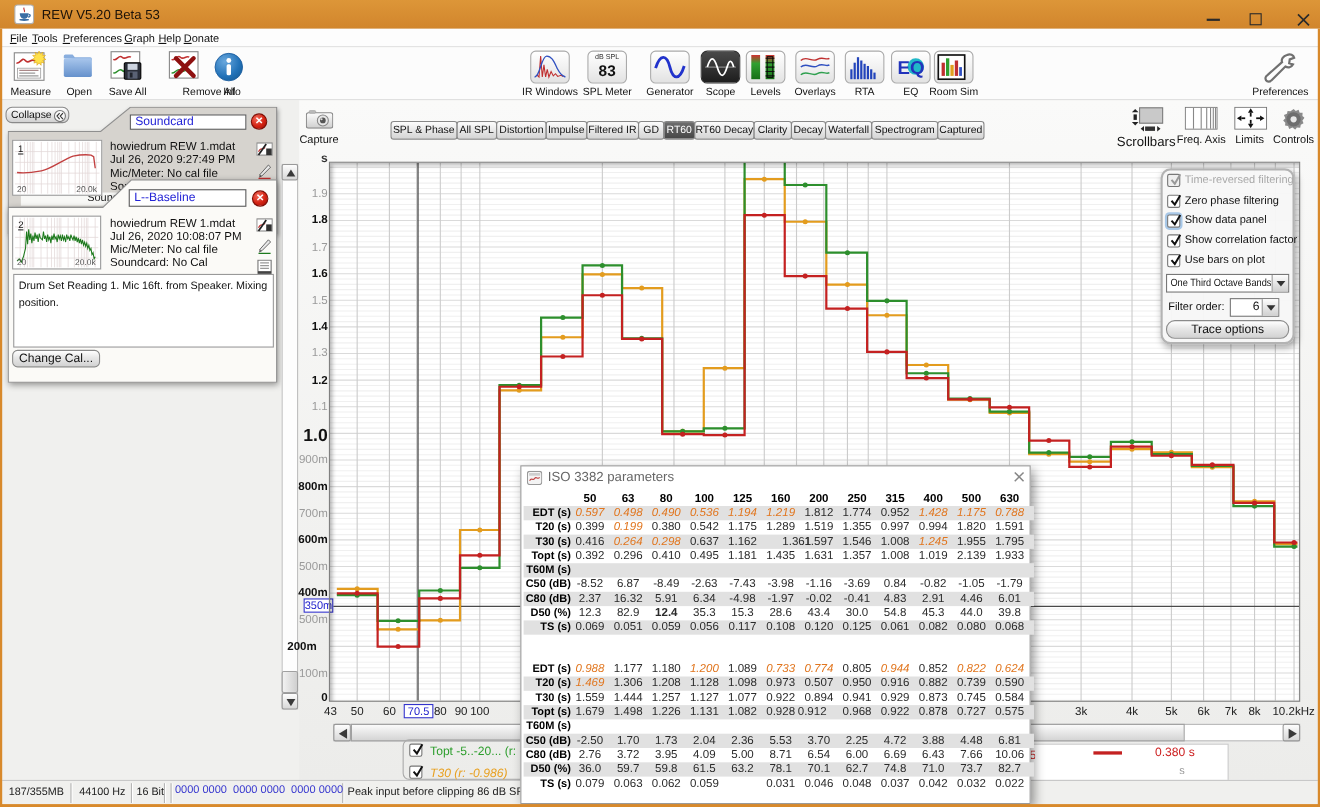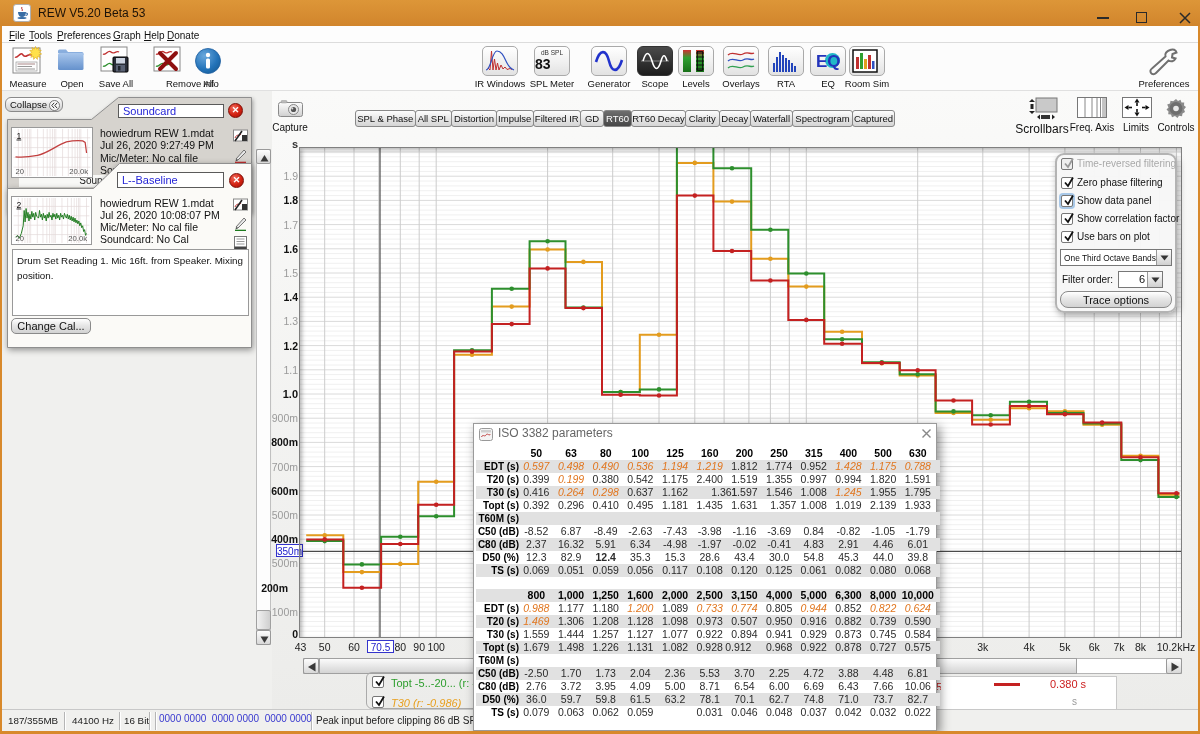--- a/index.html
+++ b/index.html
@@ -92,21 +92,21 @@
       <rect x="13" y="12.5" width="4" height="10" rx="1.5" fill="#fff"></rect>
     </svg></div>
 <div class="ab" style="left:166px;top:78px;width:90px;text-align:center;font-size:9.5px;color:#111">Info</div>
 <div class="ab" style="left:482px;top:46px;width:36px;height:30px;background:linear-gradient(#ffffff,#f0f0f0 55%,#e2e2e2);border:1px solid #aaa;border-radius:5px;"><svg width="34" height="28" viewBox="0 0 34 28">
       <path d="M5 21 L7 23 L8.5 4 L10 23 L11.5 12 L13 23 L14.5 16 L16 23 L18 18 L20 22 L22 20 L24 22.5 L27 21.5 L29 22.5" stroke="#c03030" stroke-width="1" fill="none"></path>
       <path d="M3 23 C8 23 9 4 14 4 C19 4 21 10 24 16 C26 20 28 22 31 23" stroke="#3050c0" stroke-width="1.2" fill="none"></path>
     </svg></div>
 <div class="ab" style="left:455px;top:78px;width:90px;text-align:center;font-size:9.5px;color:#111">IR Windows</div>
 <div class="ab" style="left:534px;top:46px;width:36px;height:30px;background:linear-gradient(#ffffff,#f0f0f0 55%,#e2e2e2);border:1px solid #aaa;border-radius:5px;">
     <div style="position:absolute;left:0;top:2px;width:100%;text-align:center;font-size:6.5px;color:#333">dB SPL</div>
-    <div style="position:absolute;left:0;top:9px;width:100%;font-size:14px;font-weight:bold;color:#111">83</div>
+    <div style="position:absolute;left:0;top:9px;width:100%;text-align:center;font-size:14px;font-weight:bold;color:#111">83</div>
   </div>
 <div class="ab" style="left:507px;top:78px;width:90px;text-align:center;font-size:9.5px;color:#111">SPL Meter</div>
 <div class="ab" style="left:591px;top:46px;width:36px;height:30px;background:linear-gradient(#ffffff,#f0f0f0 55%,#e2e2e2);border:1px solid #aaa;border-radius:5px;"><svg width="34" height="28" viewBox="0 0 34 28">
       <path d="M4 15 C8 2 14 2 17 14 C20 26 26 26 30 13" stroke="#2233cc" stroke-width="2.6" fill="none"></path>
     </svg></div>
 <div class="ab" style="left:564px;top:78px;width:90px;text-align:center;font-size:9.5px;color:#111">Generator</div>
 <div class="ab" style="left:637px;top:46px;width:36px;height:30px;background:linear-gradient(#4a4a4a,#1d1d1d);border:1px solid #333;border-radius:6px;"><svg width="34" height="28" viewBox="0 0 34 28">
       <line x1="3" y1="14" x2="31" y2="14" stroke="#888" stroke-width="1"></line>
       <path d="M5 14 C8 4 11 4 14 14 C17 24 20 24 23 14 C25 7 27 7 29 14" stroke="#fff" stroke-width="1.6" fill="none"></path>
     </svg></div>
@@ -559,21 +559,21 @@
 <div class="ab" style="left:299px;top:147px;width:883px;height:491px;border:1px solid #808080;box-shadow:inset 2px 2px 4px rgba(0,0,0,.30);z-index:3;pointer-events:none"></div>
 <div class="ab" style="left:250px;top:170.2px;width:48px;text-align:right;font-size:10.5px;color:#9a9a9a;font-weight:normal">1.9</div>
 <div class="ab" style="left:250px;top:194.4px;width:48px;text-align:right;font-size:10.5px;color:#111;font-weight:bold">1.8</div>
 <div class="ab" style="left:250px;top:218.6px;width:48px;text-align:right;font-size:10.5px;color:#9a9a9a;font-weight:normal">1.7</div>
 <div class="ab" style="left:250px;top:242.8px;width:48px;text-align:right;font-size:10.5px;color:#111;font-weight:bold">1.6</div>
 <div class="ab" style="left:250px;top:267.0px;width:48px;text-align:right;font-size:10.5px;color:#9a9a9a;font-weight:normal">1.5</div>
 <div class="ab" style="left:250px;top:291.2px;width:48px;text-align:right;font-size:10.5px;color:#111;font-weight:bold">1.4</div>
 <div class="ab" style="left:250px;top:315.4px;width:48px;text-align:right;font-size:10.5px;color:#9a9a9a;font-weight:normal">1.3</div>
 <div class="ab" style="left:250px;top:339.6px;width:48px;text-align:right;font-size:10.5px;color:#111;font-weight:bold">1.2</div>
 <div class="ab" style="left:250px;top:363.8px;width:48px;text-align:right;font-size:10.5px;color:#9a9a9a;font-weight:normal">1.1</div>
-<div class="ab" style="left:250px;top:388.0px;width:48px;text-align:right;font-size:11px;color:#111;font-weight:bold">1.0</div>
+<div class="ab" style="left:250px;top:388.0px;width:48px;text-align:right;font-size:16px;color:#111;font-weight:bold">1.0</div>
 <div class="ab" style="left:250px;top:412.2px;width:48px;text-align:right;font-size:10.5px;color:#9a9a9a;font-weight:normal">900m</div>
 <div class="ab" style="left:250px;top:436.4px;width:48px;text-align:right;font-size:10.5px;color:#111;font-weight:bold">800m</div>
 <div class="ab" style="left:250px;top:460.6px;width:48px;text-align:right;font-size:10.5px;color:#9a9a9a;font-weight:normal">700m</div>
 <div class="ab" style="left:250px;top:484.8px;width:48px;text-align:right;font-size:10.5px;color:#111;font-weight:bold">600m</div>
 <div class="ab" style="left:250px;top:509.0px;width:48px;text-align:right;font-size:10.5px;color:#9a9a9a;font-weight:normal">500m</div>
 <div class="ab" style="left:250px;top:533.2px;width:48px;text-align:right;font-size:10.5px;color:#111;font-weight:bold">400m</div>
 <div class="ab" style="left:250px;top:557.4px;width:48px;text-align:right;font-size:10.5px;color:#9a9a9a;font-weight:normal">500m</div>
 <div class="ab" style="left:240px;top:581.6px;width:48px;text-align:right;font-size:10.5px;color:#111;font-weight:bold">200m</div>
 <div class="ab" style="left:250px;top:605.8px;width:48px;text-align:right;font-size:10.5px;color:#9a9a9a;font-weight:normal">100m</div>
 <div class="ab" style="left:250px;top:628.0px;width:48px;text-align:right;font-size:10.5px;color:#111;font-weight:bold">0</div>
@@ -713,21 +713,21 @@
         <span class="ic" style="left:389.8px;color:#e1761f;font-style:italic;">1.175</span>
         <span class="ic" style="left:424.5px;color:#e1761f;font-style:italic;">0.788</span>
       </div>
       <div class="ab" style="left:0;top:49px;width:464px;height:13px;">
         <span class="ic" style="left:0;width:43px;font-weight:bold;text-align:right;font-size:10px">T20 (s)</span>
         <span class="ic" style="left:43.0px;color:#2b2b2b;">0.399</span>
         <span class="ic" style="left:77.7px;color:#e1761f;font-style:italic;">0.199</span>
         <span class="ic" style="left:112.4px;color:#2b2b2b;">0.380</span>
         <span class="ic" style="left:147.0px;color:#2b2b2b;">0.542</span>
         <span class="ic" style="left:181.7px;color:#2b2b2b;">1.175</span>
-        <span class="ic" style="left:216.4px;color:#2b2b2b;">2.400</span>
+        <span class="ic" style="left:216.4px;color:#2b2b2b;">1.289</span>
         <span class="ic" style="left:251.1px;color:#2b2b2b;">1.519</span>
         <span class="ic" style="left:285.8px;color:#2b2b2b;">1.355</span>
         <span class="ic" style="left:320.4px;color:#2b2b2b;">0.997</span>
         <span class="ic" style="left:355.1px;color:#2b2b2b;">0.994</span>
         <span class="ic" style="left:389.8px;color:#2b2b2b;">1.820</span>
         <span class="ic" style="left:424.5px;color:#2b2b2b;">1.591</span>
       </div>
       <div class="ab" style="left:0;top:62px;width:464px;height:13px;background:#e1e1e1;">
         <span class="ic" style="left:0;width:43px;font-weight:bold;text-align:right;font-size:10px">T30 (s)</span>
         <span class="ic" style="left:43.0px;color:#2b2b2b;">0.416</span>
@@ -745,21 +745,21 @@
       </div>
       <div class="ab" style="left:0;top:75px;width:464px;height:13px;">
         <span class="ic" style="left:0;width:43px;font-weight:bold;text-align:right;font-size:10px">Topt (s)</span>
         <span class="ic" style="left:43.0px;color:#2b2b2b;">0.392</span>
         <span class="ic" style="left:77.7px;color:#2b2b2b;">0.296</span>
         <span class="ic" style="left:112.4px;color:#2b2b2b;">0.410</span>
         <span class="ic" style="left:147.0px;color:#2b2b2b;">0.495</span>
         <span class="ic" style="left:181.7px;color:#2b2b2b;">1.181</span>
         <span class="ic" style="left:216.4px;color:#2b2b2b;">1.435</span>
         <span class="ic" style="left:251.1px;color:#2b2b2b;">1.631</span>
-        <span class="ic" style="left:285.8px;color:#2b2b2b;text-align:right;">1.357</span>
+        <span class="ic" style="left:285.8px;color:#2b2b2b;">1.357</span>
         <span class="ic" style="left:320.4px;color:#2b2b2b;">1.008</span>
         <span class="ic" style="left:355.1px;color:#2b2b2b;">1.019</span>
         <span class="ic" style="left:389.8px;color:#2b2b2b;">2.139</span>
         <span class="ic" style="left:424.5px;color:#2b2b2b;">1.933</span>
       </div>
       <div class="ab" style="left:0;top:88px;width:464px;height:13px;background:#e1e1e1;">
         <span class="ic" style="left:0;width:43px;font-weight:bold;text-align:right;font-size:10px">T60M (s)</span>
       </div>
       <div class="ab" style="left:0;top:101px;width:464px;height:13px;">
         <span class="ic" style="left:0;width:43px;font-weight:bold;text-align:right;font-size:10px">C50 (dB)</span>
@@ -813,35 +813,20 @@
         <span class="ic" style="left:112.4px;color:#2b2b2b;">0.059</span>
         <span class="ic" style="left:147.0px;color:#2b2b2b;">0.056</span>
         <span class="ic" style="left:181.7px;color:#2b2b2b;">0.117</span>
         <span class="ic" style="left:216.4px;color:#2b2b2b;">0.108</span>
         <span class="ic" style="left:251.1px;color:#2b2b2b;">0.120</span>
         <span class="ic" style="left:285.8px;color:#2b2b2b;">0.125</span>
         <span class="ic" style="left:320.4px;color:#2b2b2b;">0.061</span>
         <span class="ic" style="left:355.1px;color:#2b2b2b;">0.082</span>
         <span class="ic" style="left:389.8px;color:#2b2b2b;">0.080</span>
         <span class="ic" style="left:424.5px;color:#2b2b2b;">0.068</span>
-      </div>
-    <div class="ab" style="left:0;top:165px;width:464px;height:13px;background:#e1e1e1;">
-        <span class="ic" style="left:0;width:43px;font-weight:bold;text-align:right;font-size:10px"></span>
-        <span class="ic" style="left:43.0px;font-weight:bold">800</span>
-        <span class="ic" style="left:77.7px;font-weight:bold">1,000</span>
-        <span class="ic" style="left:112.4px;font-weight:bold">1,250</span>
-        <span class="ic" style="left:147.0px;font-weight:bold">1,600</span>
-        <span class="ic" style="left:181.7px;font-weight:bold">2,000</span>
-        <span class="ic" style="left:216.4px;font-weight:bold">2,500</span>
-        <span class="ic" style="left:251.1px;font-weight:bold">3,150</span>
-        <span class="ic" style="left:285.8px;font-weight:bold">4,000</span>
-        <span class="ic" style="left:320.4px;font-weight:bold">5,000</span>
-        <span class="ic" style="left:355.1px;font-weight:bold">6,300</span>
-        <span class="ic" style="left:389.8px;font-weight:bold">8,000</span>
-        <span class="ic" style="left:424.5px;font-weight:bold">10,000</span>
       </div>
       <div class="ab" style="left:0;top:178px;width:464px;height:13px;">
         <span class="ic" style="left:0;width:43px;font-weight:bold;text-align:right;font-size:10px">EDT (s)</span>
         <span class="ic" style="left:43.0px;color:#e1761f;font-style:italic;">0.988</span>
         <span class="ic" style="left:77.7px;color:#2b2b2b;">1.177</span>
         <span class="ic" style="left:112.4px;color:#2b2b2b;">1.180</span>
         <span class="ic" style="left:147.0px;color:#e1761f;font-style:italic;">1.200</span>
         <span class="ic" style="left:181.7px;color:#2b2b2b;">1.089</span>
         <span class="ic" style="left:216.4px;color:#e1761f;font-style:italic;">0.733</span>
         <span class="ic" style="left:251.1px;color:#e1761f;font-style:italic;">0.774</span>

